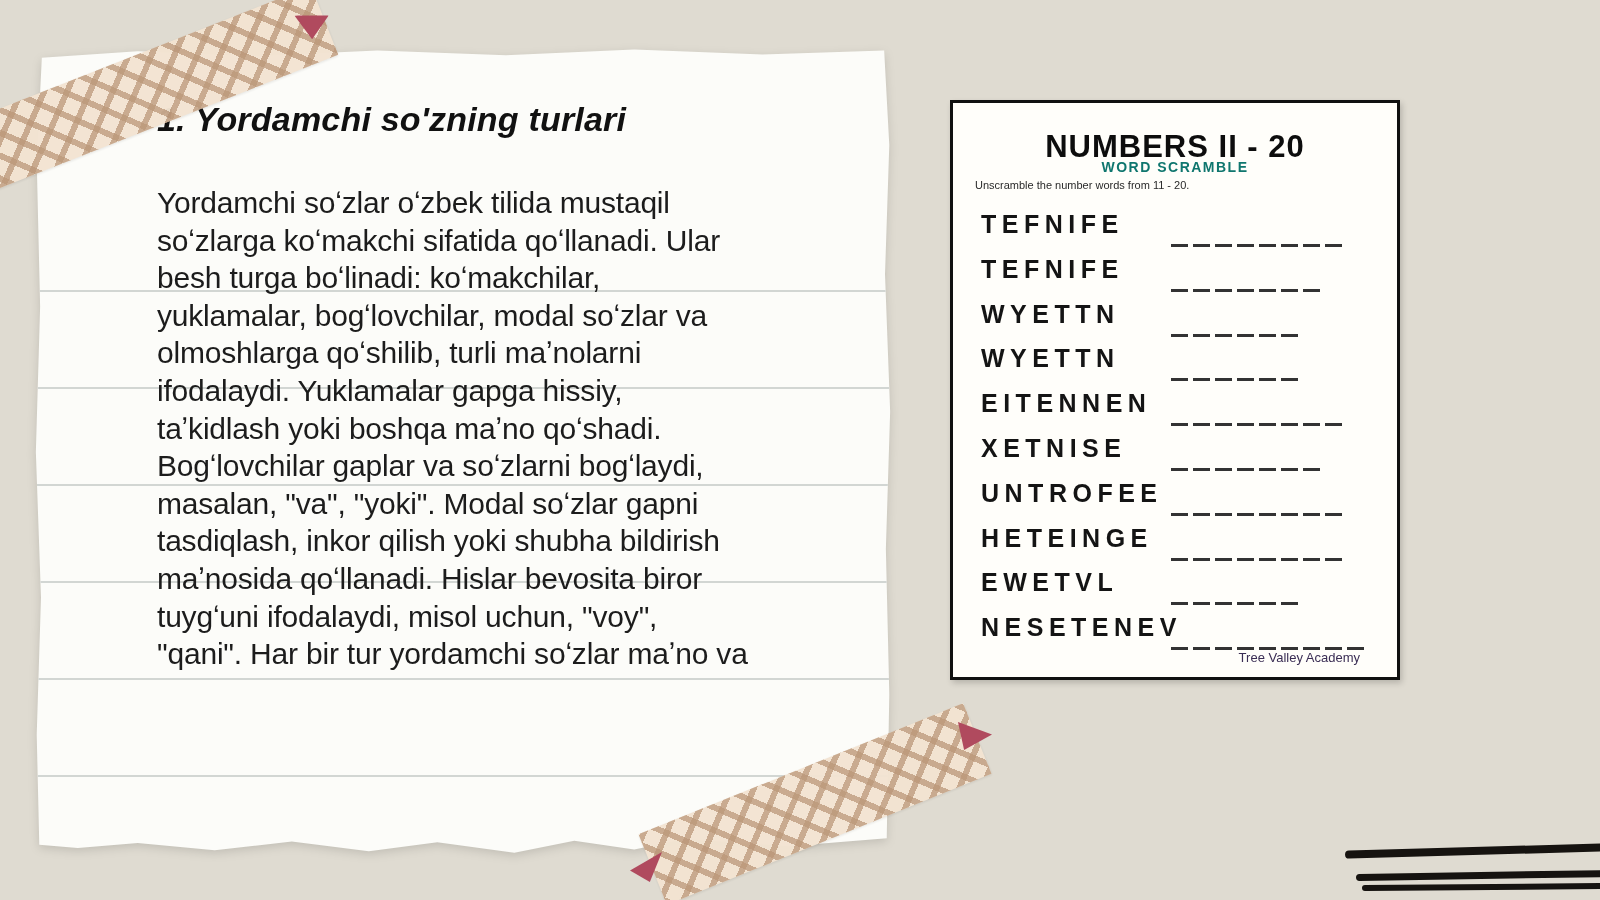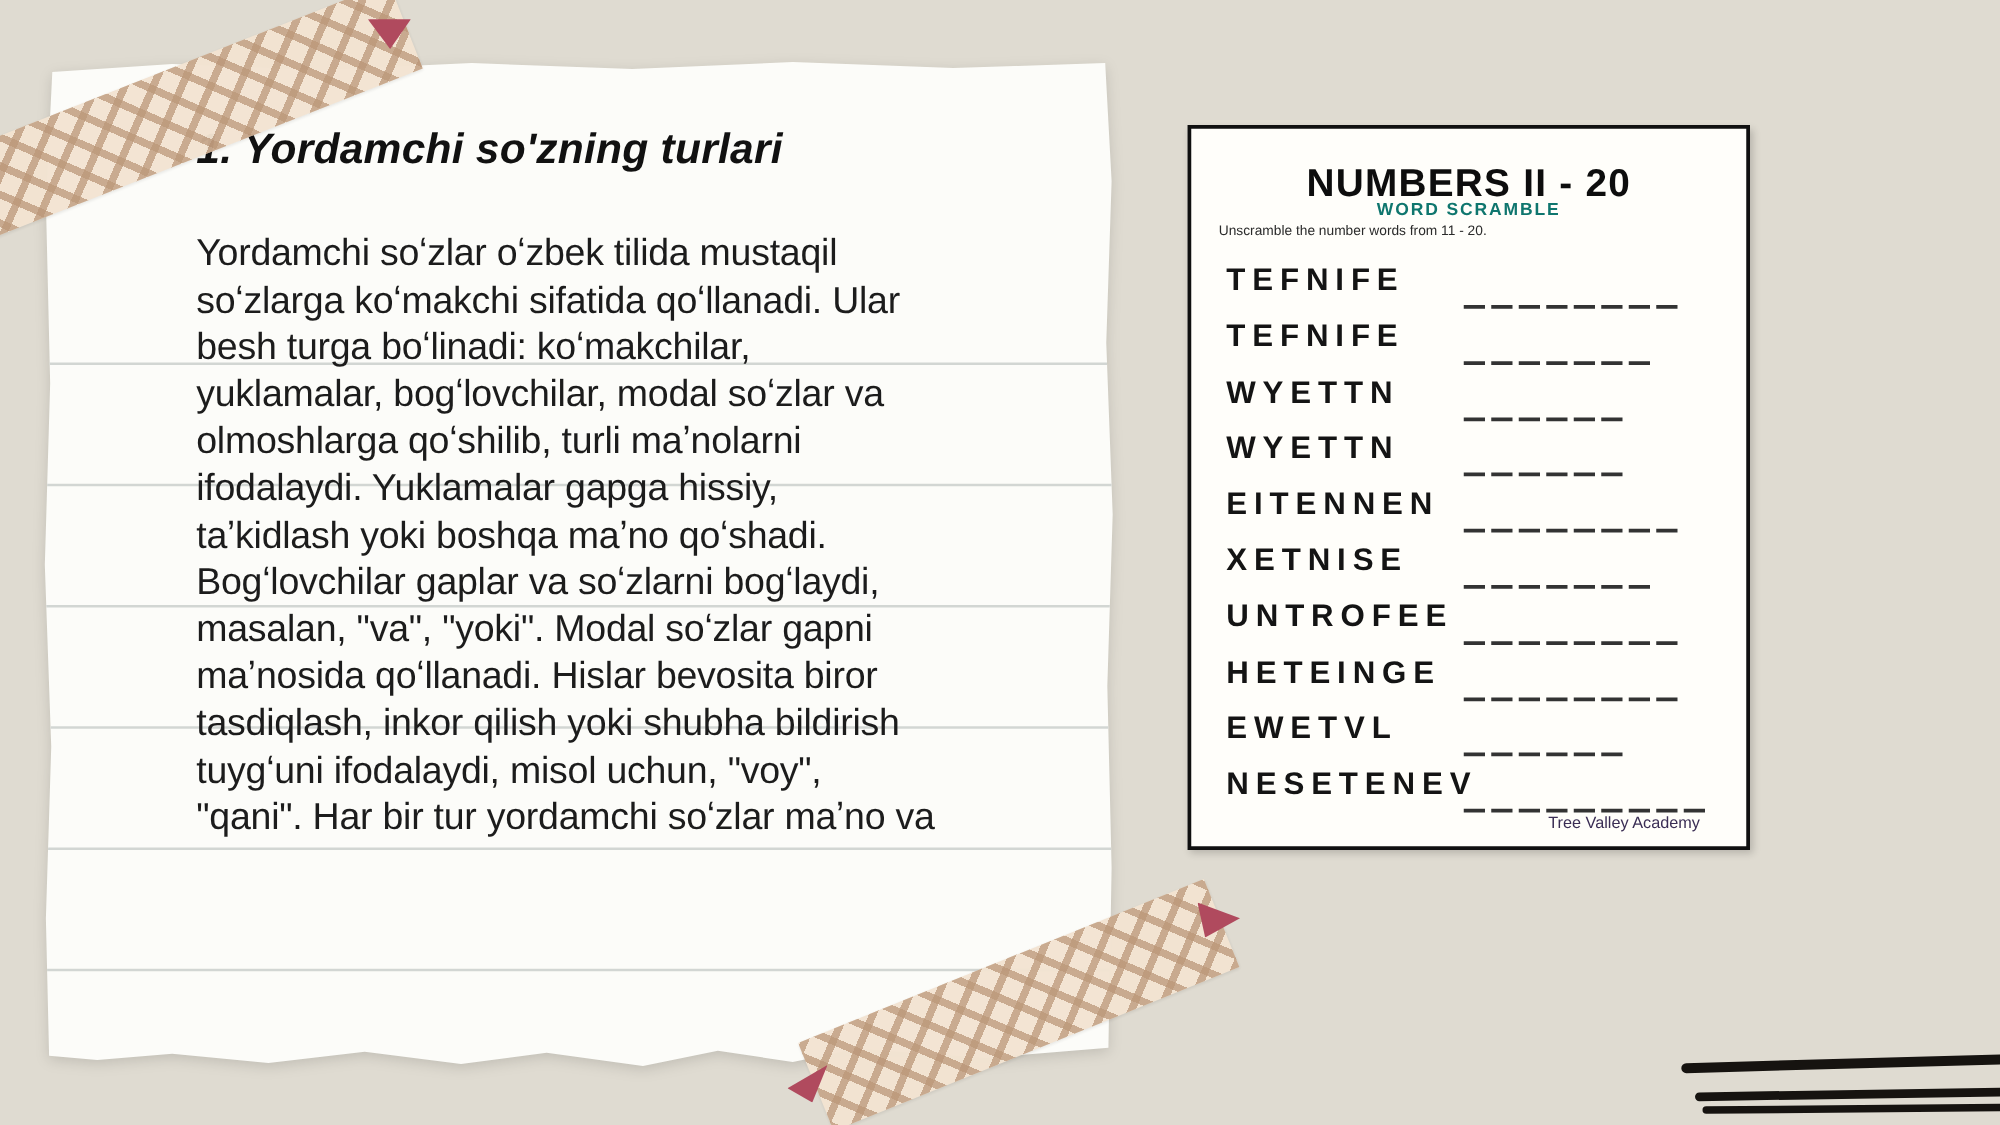--- a/index.html
+++ b/index.html
@@ -80,22 +80,22 @@
       <div class="note-body">
         <div class="bline">Yordamchi soʻzlar oʻzbek tilida mustaqil</div>
         <div class="bline">soʻzlarga koʻmakchi sifatida qoʻllanadi. Ular</div>
         <div class="bline">besh turga boʻlinadi: koʻmakchilar,</div>
         <div class="bline">yuklamalar, bogʻlovchilar, modal soʻzlar va</div>
         <div class="bline">olmoshlarga qoʻshilib, turli maʼnolarni</div>
         <div class="bline">ifodalaydi. Yuklamalar gapga hissiy,</div>
         <div class="bline">taʼkidlash yoki boshqa maʼno qoʻshadi.</div>
         <div class="bline">Bogʻlovchilar gaplar va soʻzlarni bogʻlaydi,</div>
         <div class="bline">masalan, "va", "yoki". Modal soʻzlar gapni</div>
+        <div class="bline">tasdiqlash, inkor qilish yoki shubha bildirish</div>
         <div class="bline">maʼnosida qoʻllanadi. Hislar bevosita biror</div>
-        <div class="bline">tasdiqlash, inkor qilish yoki shubha bildirish</div>
         <div class="bline">tuygʻuni ifodalaydi, misol uchun, "voy",</div>
         <div class="bline">"qani". Har bir tur yordamchi soʻzlar maʼno va</div>
       </div>
     </div>
   </div>
 
   <div class="card">
     <div class="card-title">NUMBERS II - 20</div>
     <div class="card-subtitle">WORD SCRAMBLE</div>
     <div class="card-instruction">Unscramble the number words from 11 - 20.</div>

